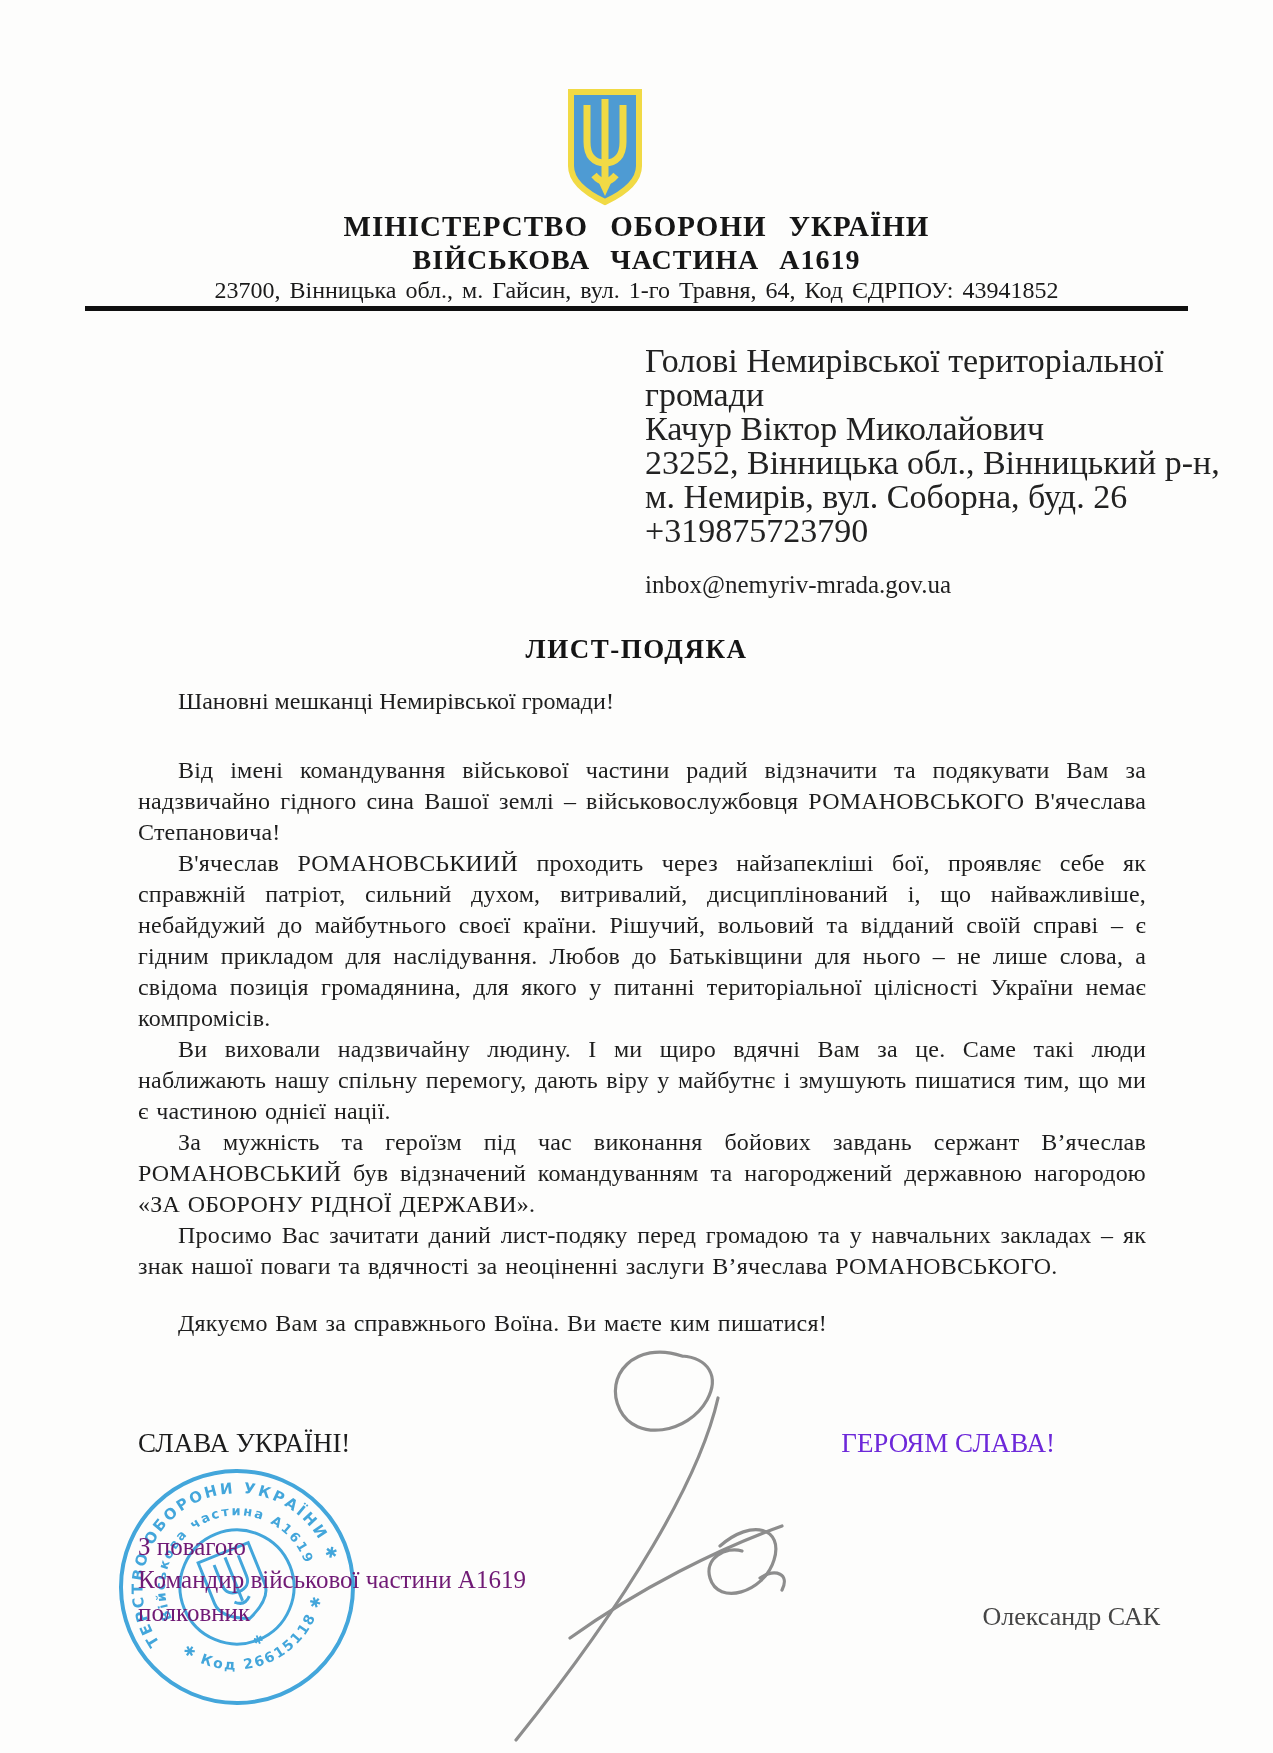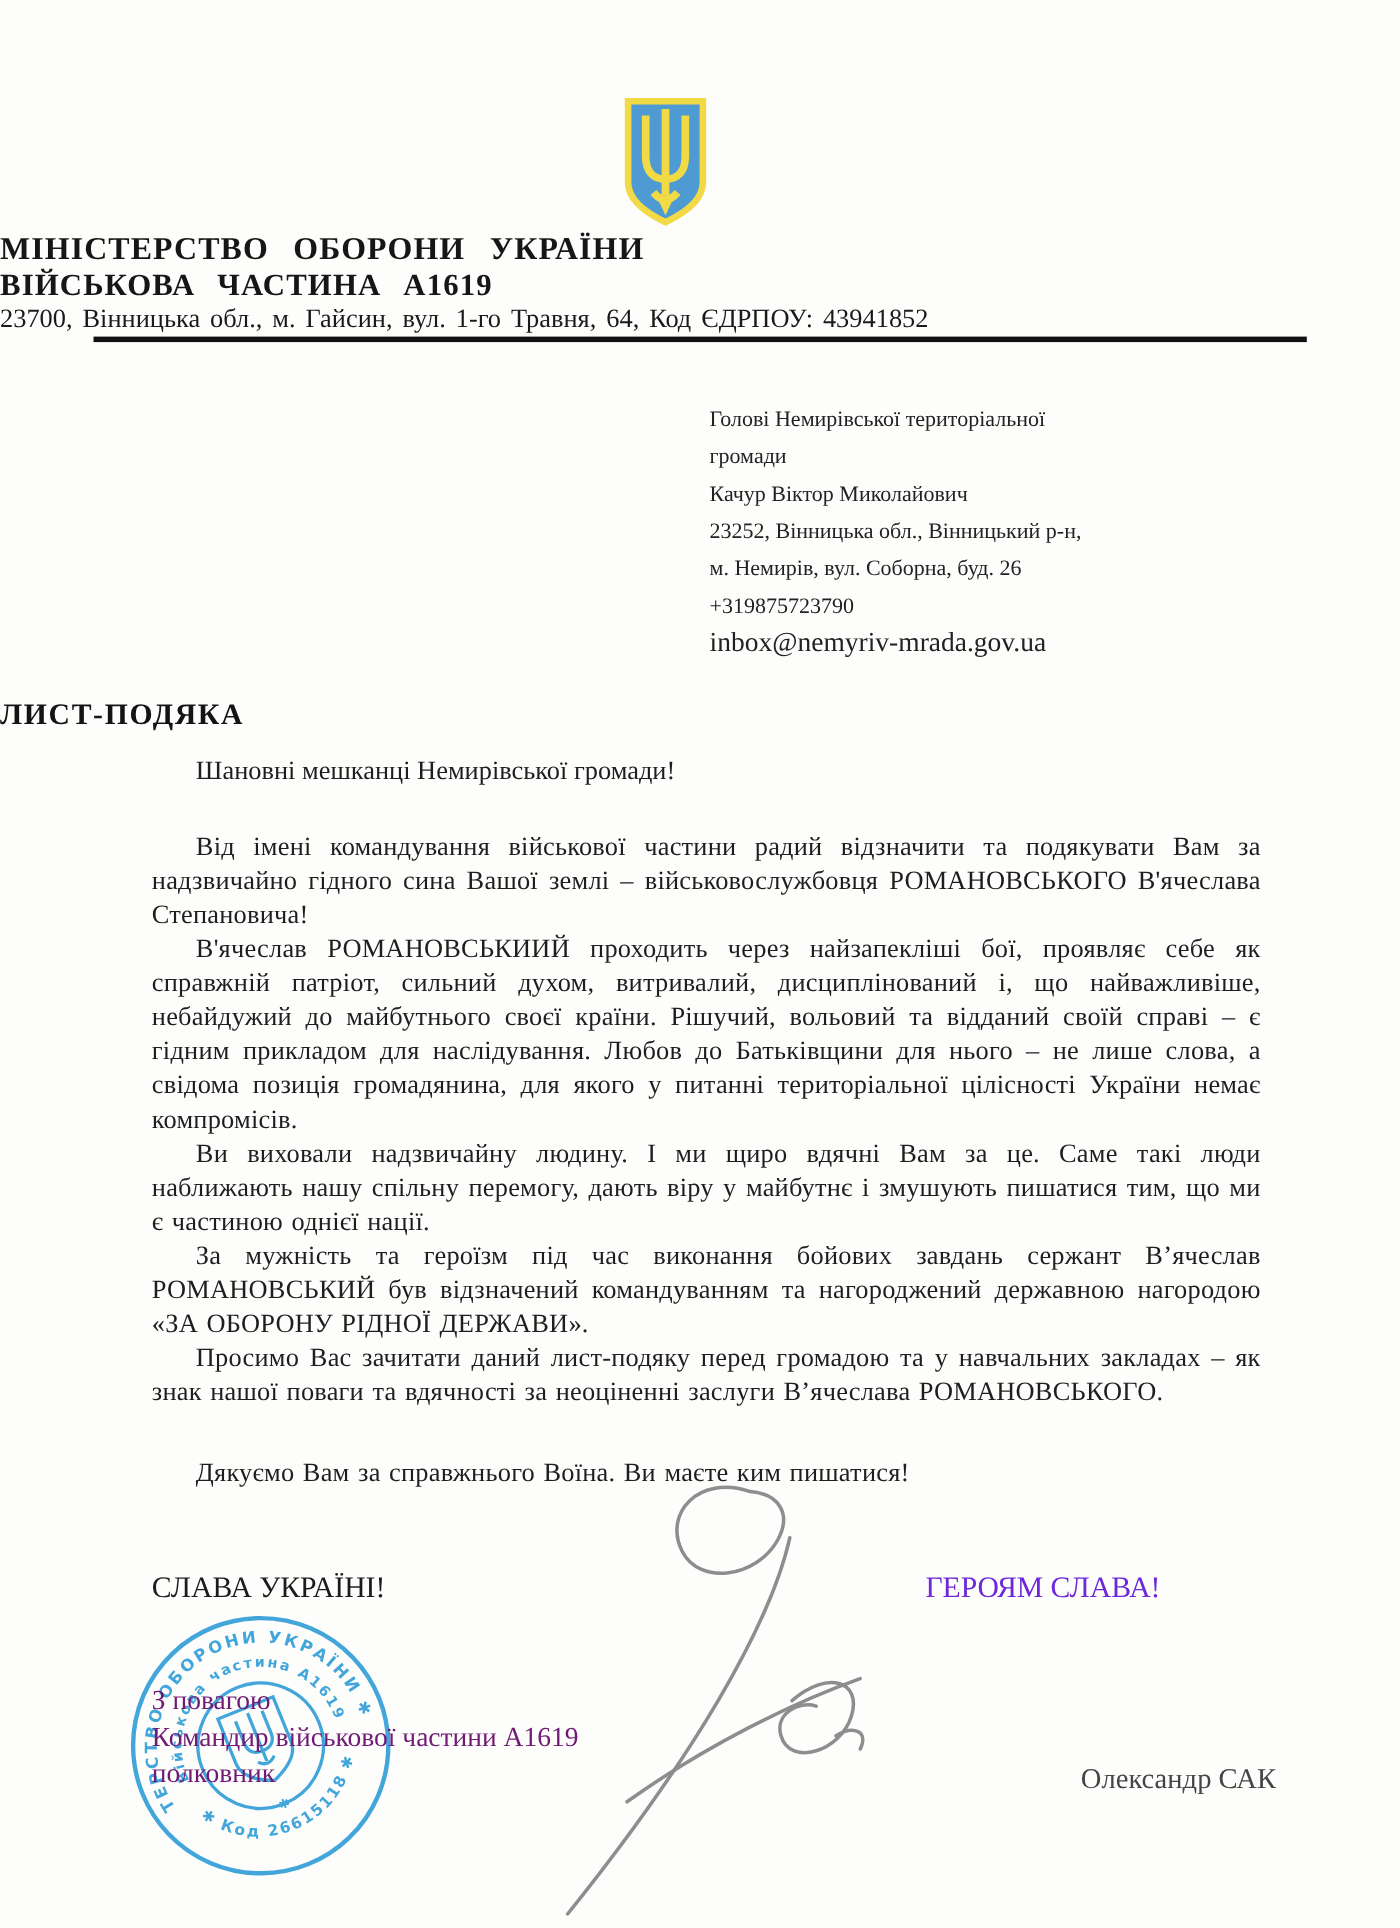--- a/index.html
+++ b/index.html
@@ -2,39 +2,39 @@
 <html><head>
 <meta charset="utf-8">
 <style>
   html,body{margin:0;padding:0;background:#e8e8e8;}
   .page{
     position:relative;width:1273px;height:1753px;margin:0 auto;
     background:#fdfdfc;overflow:hidden;
     font-family:"Liberation Serif",serif;color:#1e1e1e;
   }
   .abs{position:absolute;}
-  .center-line{position:absolute;left:0;width:100%;white-space:nowrap;font-family:Liberation Serif, serif;}
+  .center-line{position:absolute;left:0;width:100%;text-align:center;white-space:nowrap;font-family:Liberation Serif, serif;}
 
   .emblem{left:563px;top:86px;}
 
   .ministry{top:210px;font-size:29px;font-weight:bold;letter-spacing:1px;word-spacing:14px;color:#161616;}
   .unit{top:244px;font-size:28px;font-weight:bold;letter-spacing:1px;word-spacing:12px;color:#161616;}
   .addr{top:277px;font-size:24px;word-spacing:3px;color:#1a1a1a;}
   .rule{left:85px;top:306px;width:1103px;height:5px;background:#101010;}
 
-  .recipient{left:645px;top:364px;font-size:20px;line-height:34px;color:#222;}
+  .recipient{left:645px;top:344px;font-size:34px;line-height:34px;color:#222;}
   .email{left:645px;top:571px;font-size:25px;color:#222;}
 
   .title{top:634px;font-size:27px;font-weight:bold;letter-spacing:1.5px;color:#141414;}
 
   .letter{left:138px;top:688px;width:1008px;}
   .salutation{font-size:24px;text-indent:40px;margin:0 0 40px 0;}
   .para{font-size:24px;line-height:31px;text-align:justify;text-indent:40px;margin:0;word-spacing:1.5px;letter-spacing:0.2px;}
   .mt22{}
-  .mt42{margin-top:42px;}
+  .mt42{margin-top:26px;}
 
   .slogan-left{left:138px;top:1428px;font-size:27px;color:#1c1c1c;white-space:nowrap;}
   .slogan-right{right:218px;top:1428px;font-size:27px;color:#6d28d9;white-space:nowrap;}
 
   .stamp{left:112px;top:1462px;opacity:0.88;transform:rotate(-22deg);z-index:2;}
   .sig-block{left:138px;top:1530px;font-size:25px;line-height:33px;color:#701a75;z-index:3;white-space:nowrap;}
   .signature{left:420px;top:1338px;z-index:1;}
   .signer{right:113px;top:1602px;font-size:26px;color:#454545;white-space:nowrap;z-index:3;}
 </style>
 </head>

